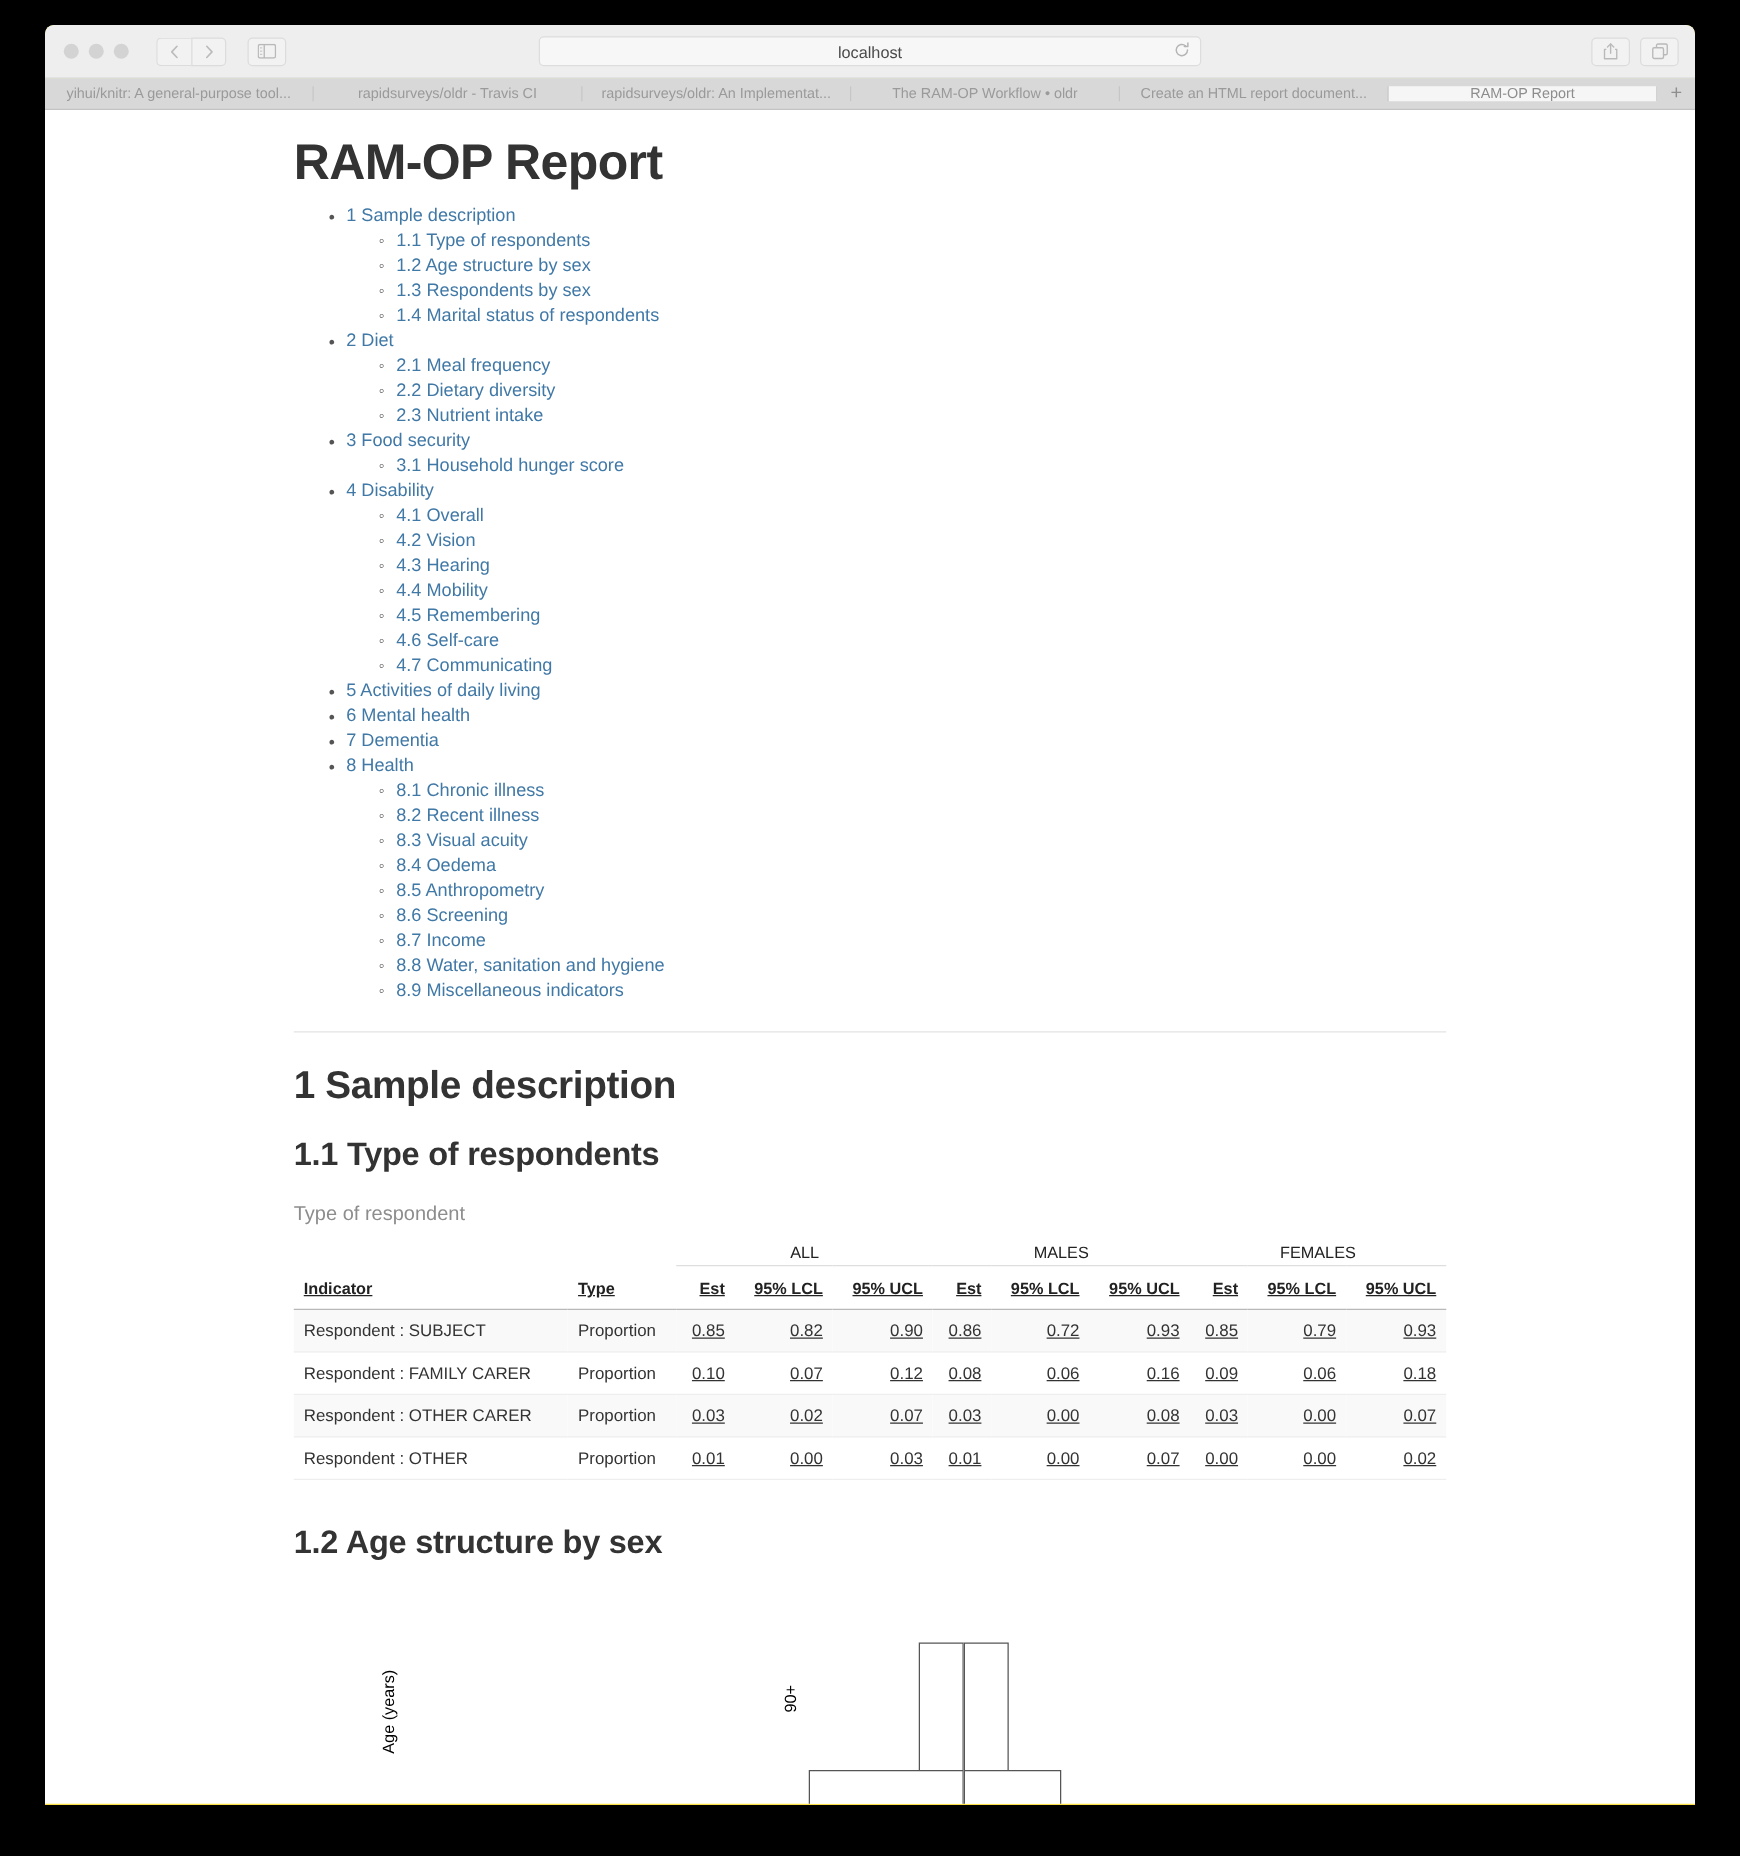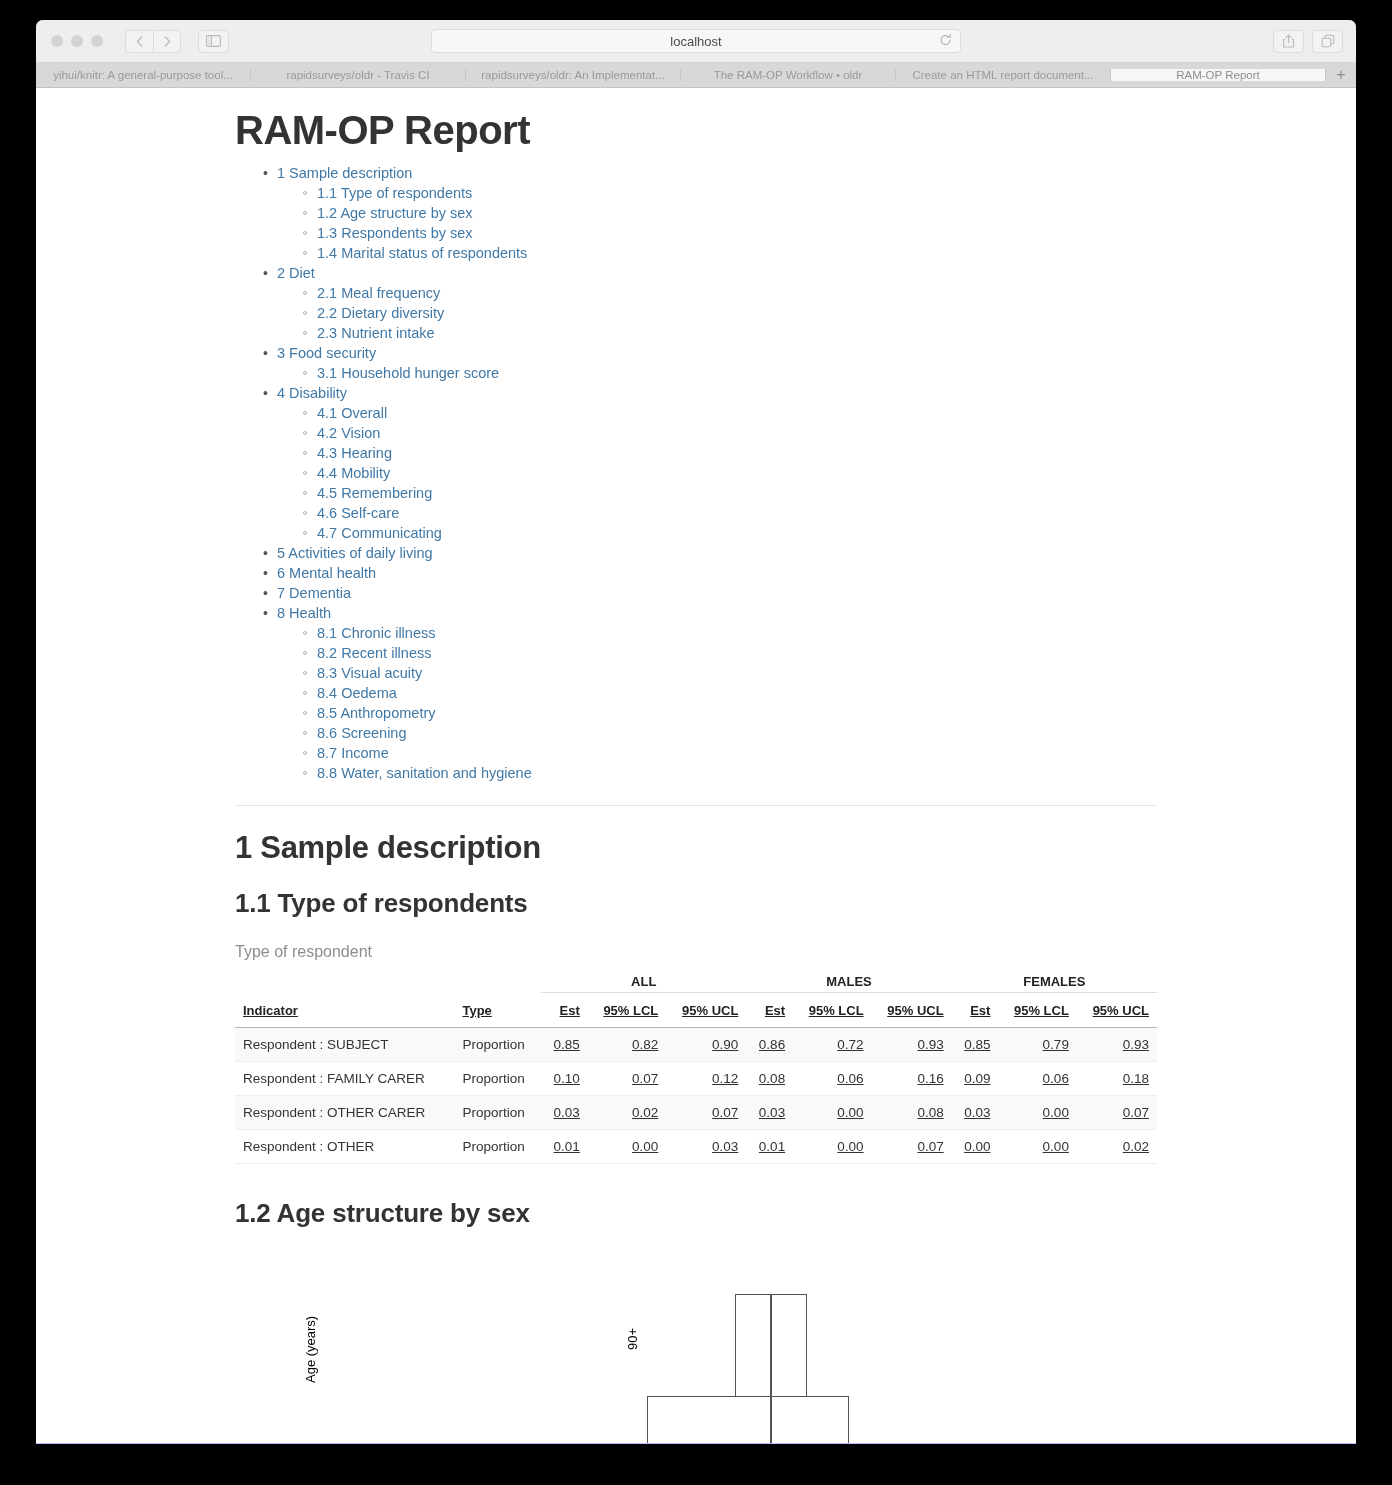--- a/index.html
+++ b/index.html
@@ -9,21 +9,21 @@
     background: #000000;
     font-family: "Liberation Sans", sans-serif;
     overflow: hidden;
   }
 
   
   .browser-window {
     position: absolute;
     left: 36px; top: 20px;
     width: 1320px; height: 1424px;
-    background: #c4b5fd;
+    background: #fde047;
     border-radius: 7px 7px 0 0;
     overflow: hidden;
   }
 
   
   .toolbar {
     position: relative;
     height: 43px;
     background: #eeeeee;
     border-bottom: 1px solid #d6d6d6;
@@ -214,21 +214,21 @@
     width: 922px;
     border-collapse: collapse;
     font-size: 13.5px;
     color: #333;
   }
   table.rt th, table.rt td {
     padding: 9px 8px;
   }
   tr.grouphdr th {
     font-size: 13px;
-    font-weight: bold;
+    font-weight: normal;
     text-align: center;
     padding-bottom: 3px;
     border-bottom: 1px solid #dedede;
     color: #222;
   }
   tr.grouphdr th.blank { border-bottom: none; }
   tr.colhdr th {
     font-size: 13px;
     font-weight: bold;
     border-bottom: 1px solid #b8b8b8;
@@ -395,20 +395,21 @@
           <li><a href="#">7 Dementia</a></li>
           <li><a href="#">8 Health</a><ul>
               <li><a href="#">8.1 Chronic illness</a></li>
               <li><a href="#">8.2 Recent illness</a></li>
               <li><a href="#">8.3 Visual acuity</a></li>
               <li><a href="#">8.4 Oedema</a></li>
               <li><a href="#">8.5 Anthropometry</a></li>
               <li><a href="#">8.6 Screening</a></li>
               <li><a href="#">8.7 Income</a></li>
               <li><a href="#">8.8 Water, sanitation and hygiene</a></li>
+              <li><a href="#">8.9 Miscellaneous indicators</a></li>
             </ul></li>
         </ul>
 
       <hr class="divider">
 
       <h2 class="sec">1 Sample description</h2>
 
       <h3 class="subsec">1.1 Type of respondents</h3>
 
       <div class="table-caption">Type of respondent</div>

